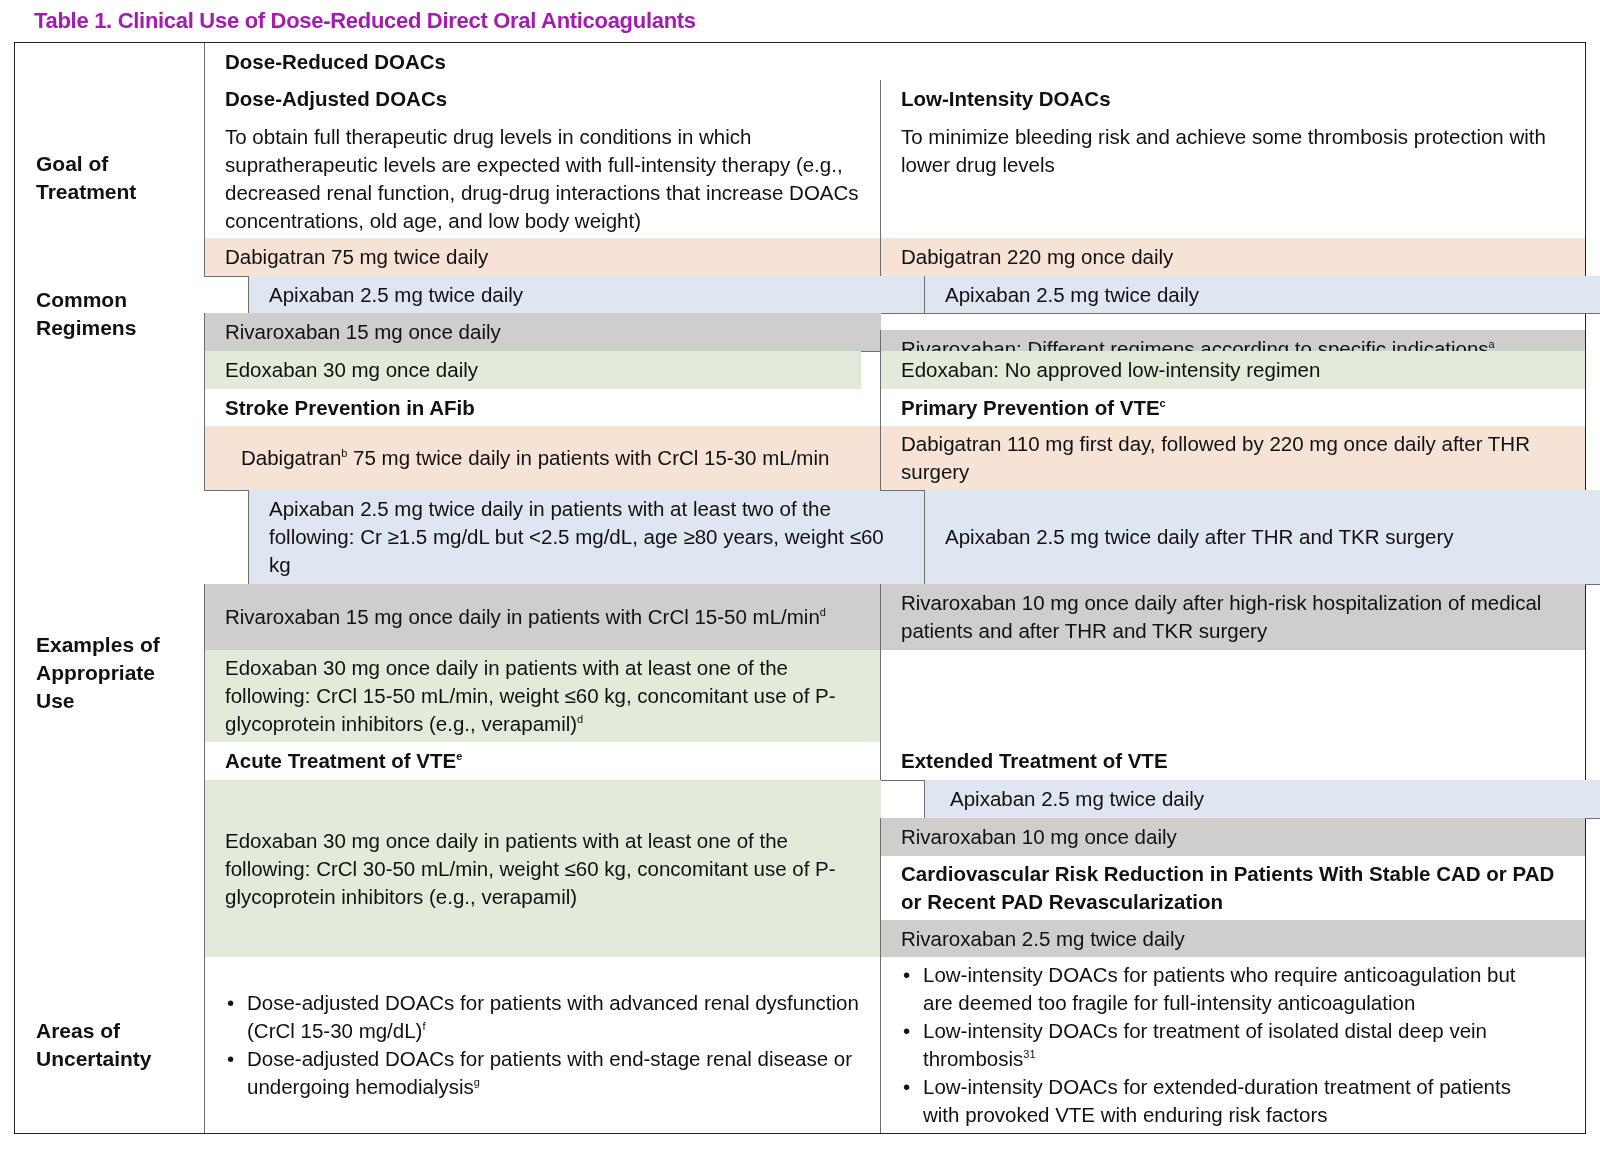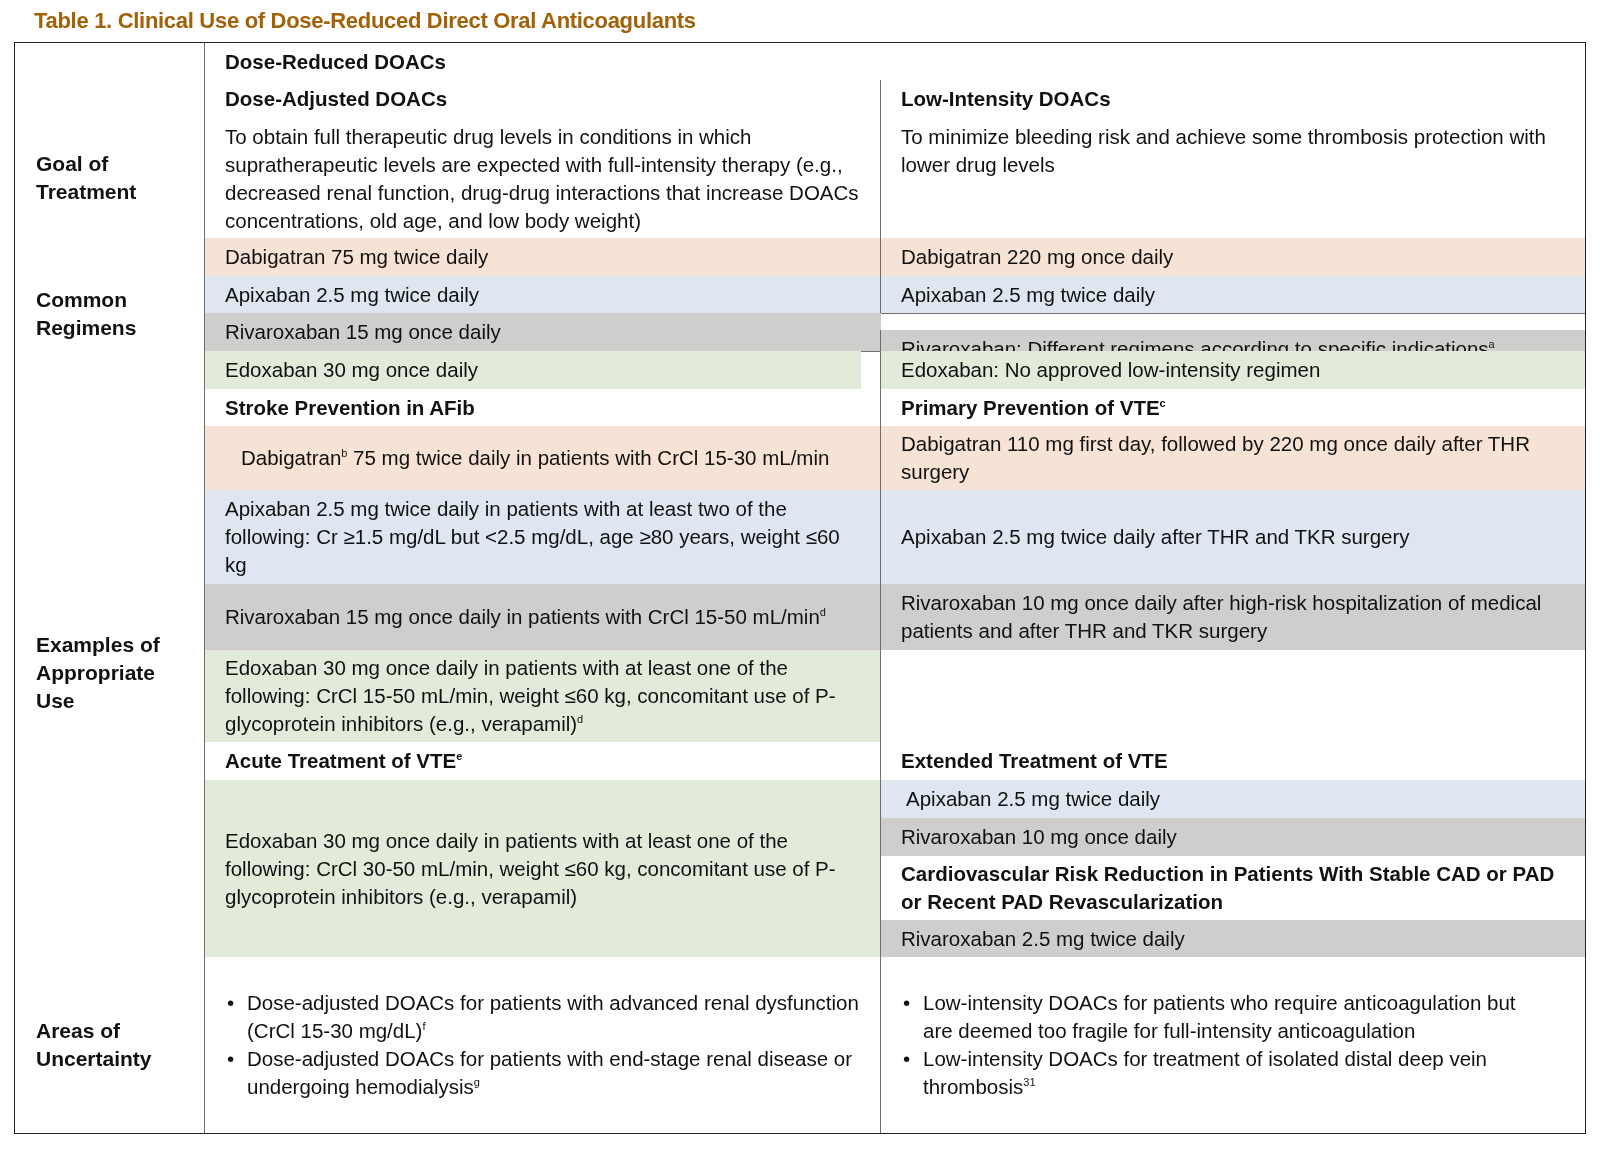--- a/index.html
+++ b/index.html
@@ -1,31 +1,31 @@
 <!DOCTYPE html>
 <html><head>
   <meta charset="utf-8">
   <style>
     html, body { margin: 0; padding: 0; background: #ffffff; }
     body { width: 1600px; height: 1172px; position: relative; overflow: hidden;
       font-family: "Liberation Sans", sans-serif; color: #111; }
     .title { position: absolute; left: 34px; top: 8px; font-size: 22px; font-weight: bold;
-      letter-spacing: -0.3px; color: #a16207; white-space: nowrap; }
+      letter-spacing: -0.3px; color: #a21caf; white-space: nowrap; }
     .frame { position: absolute; left: 14px; top: 42px; width: 1572px; height: 1092px;
       border: 1.5px solid #222; box-sizing: border-box; }
     .cell { position: absolute; box-sizing: border-box; display: flex; align-items: center;
       padding: 0 20px; font-size: 20.5px; line-height: 28px; color: #111;
       border-bottom: 1.5px solid #6f6f6f; border-left: 1.5px solid #6f6f6f; }
     .cell.noleft { border-left: none; }
     .cell.nobottom { border-bottom: none; }
     .cell.center { }
     .b { font-weight: bold; }
     .rowlabel { font-weight: bold; font-size: 21px; line-height: 28px; padding-left: 21px; }
     .peach { background: #f6e3d6; }
-    .blue { background: #dee6f1; }
+    .blue { background: #dee6f1; margin-left: 44px; }
     .gray { background: #cfcecc; }
     .green { background: #e2ebda; }
     .white { background: #ffffff; }
     sup { font-size: 11px; line-height: 0; vertical-align: 8px; }
     ul { margin: 0; padding: 0; list-style: none; }
     ul li { position: relative; padding-left: 22px; }
     ul li::before { content: "•"; position: absolute; left: 2px; top: 0; }
   </style>
 </head>
 <body>
@@ -145,14 +145,15 @@
 <div class="cell nobottom white" style="left:204px; top:957px; width:677px; height:176px; padding-left:20px; padding-right:10px;">
   <ul>
     <li><span>Dose-adjusted DOACs for patients with advanced renal dysfunction (CrCl 15-30 mg/dL)</span><sup>f</sup></li>
     <li><span>Dose-adjusted DOACs for patients with end-stage renal disease or undergoing hemodialysis</span><sup>g</sup></li>
   </ul>
 </div>
 <div class="cell nobottom white" style="left:880px; top:957px; width:705px; height:176px; padding-left:20px; padding-right:40px;">
   <ul>
     <li><span>Low-intensity DOACs for patients who require anticoagulation but are deemed too fragile for full-intensity anticoagulation</span><sup></sup></li>
     <li><span>Low-intensity DOACs for treatment of isolated distal deep vein thrombosis</span><sup>31</sup></li>
+    <li><span>Low-intensity DOACs for extended-duration treatment of patients with provoked VTE with enduring risk factors</span><sup></sup></li>
   </ul>
 </div>
 
 </body></html>

